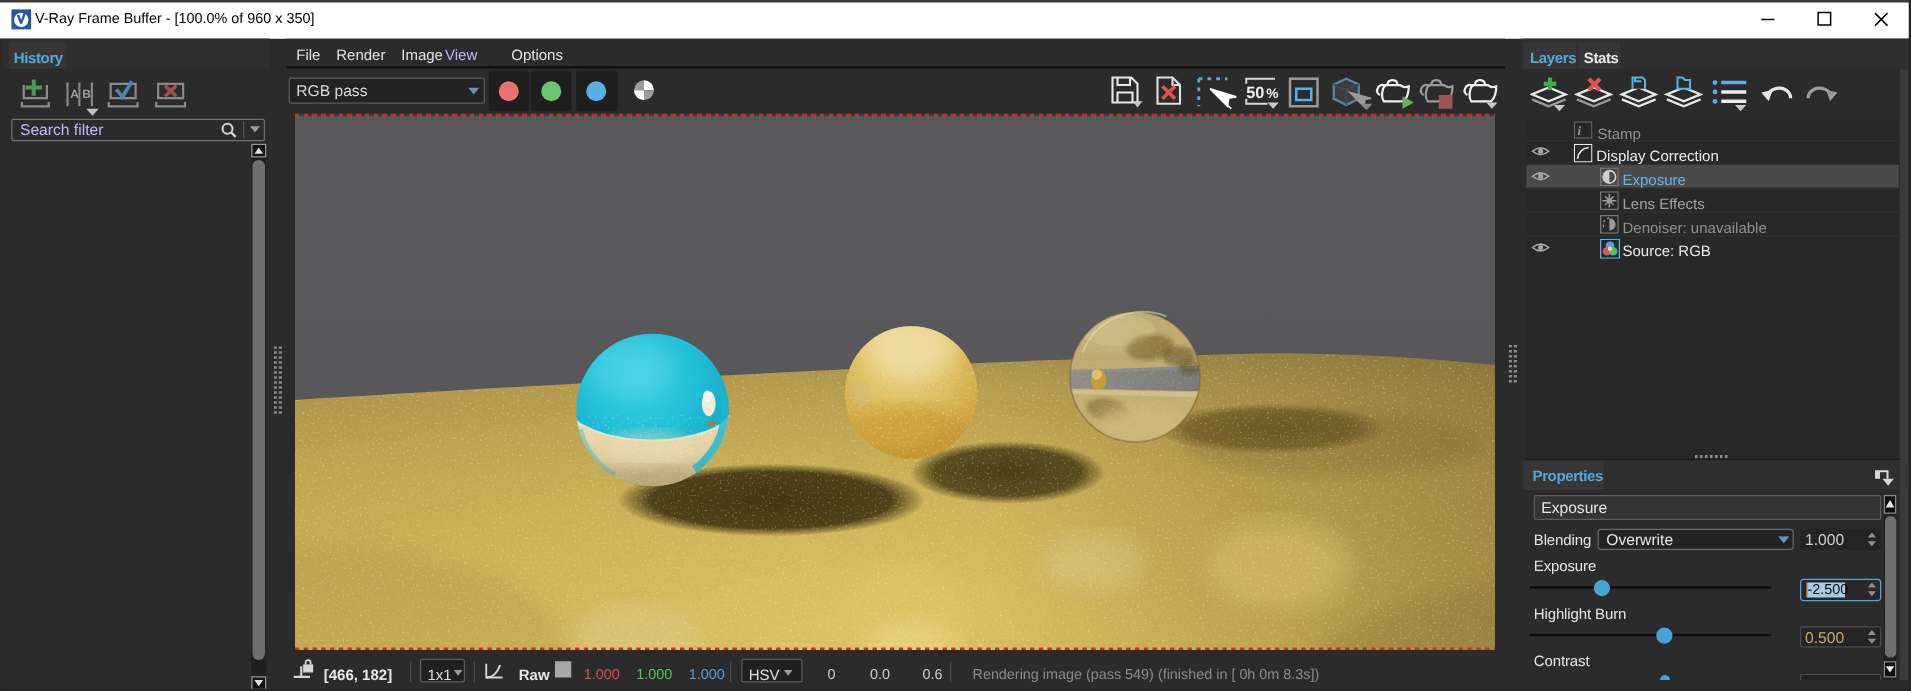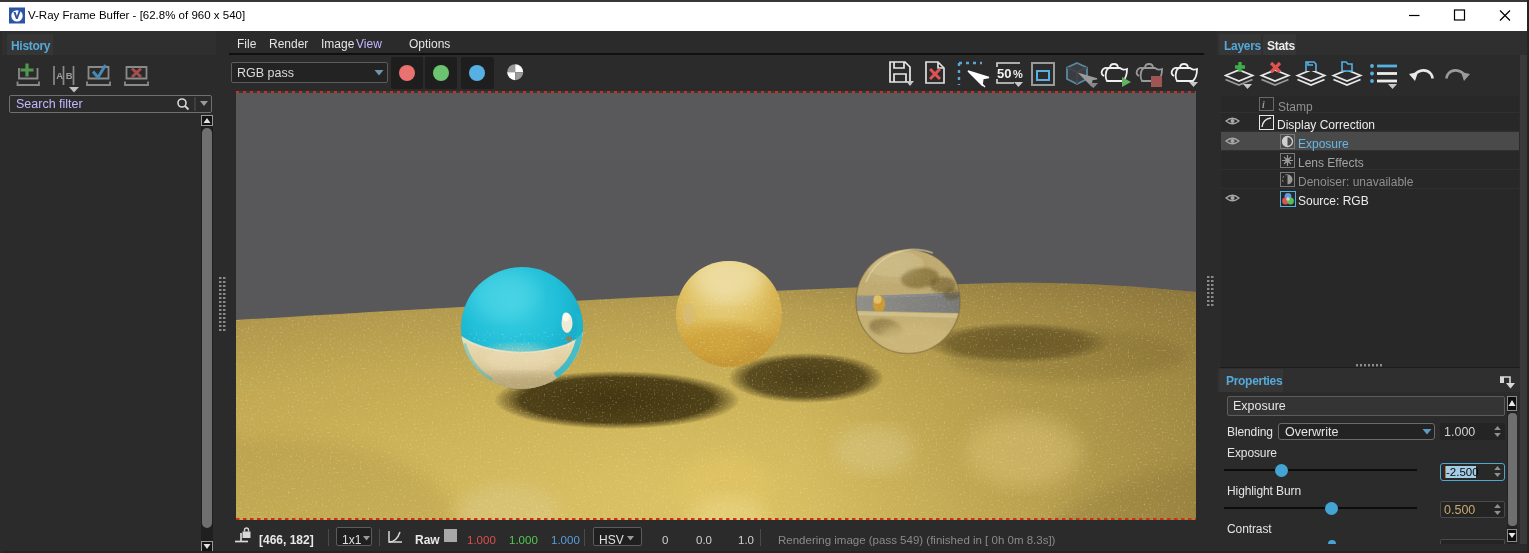--- a/index.html
+++ b/index.html
@@ -12,21 +12,21 @@
 </style>
 </head>
 <body>
 
 <div class="abs" id="titlebar"></div>
 <svg class="abs" style="left:9px;top:7px" width="16" height="17">
     <rect width="16" height="16" y="0.5" fill="#2a55a4"></rect>
     <circle cx="8" cy="8.9" r="5.7" fill="#fff"></circle>
     <path d="M4.4 5.0 L7.0 11.9 L8.7 11.9 L11.9 3.2 L9.9 3.0 L7.9 8.9 L6.5 5.0 Z" fill="#2a55a4"></path>
   </svg>
-<div class="abs" id="titletext">V-Ray Frame Buffer - [62.8% of 960 x 540]</div>
+<div class="abs" id="titletext">V-Ray Frame Buffer - [100.0% of 960 x 350]</div>
 <svg class="abs" style="left:1400px;top:4px" width="122" height="22">
   <line x1="9" y1="11.5" x2="19.5" y2="11.5" stroke="#000" stroke-width="1.2"></line>
   <rect x="54.5" y="6" width="10" height="10" fill="none" stroke="#000" stroke-width="1.2"></rect>
   <path d="M100 6.5 L110 16.5 M110 6.5 L100 16.5" stroke="#000" stroke-width="1.2"></path>
 </svg>
 
 <div class="abs" style="left:0;top:31px;width:216px;height:522px;background:#2b2b2b"></div>
 <div class="abs" style="left:2px;top:31px;width:214px;height:24px;background:#2f2f2f"></div>
 <div class="abs" style="left:7px;top:34px;width:46px;height:21px;background:#363636"></div>
 <div class="abs" style="left:11px;top:39px;font-size:12px;font-weight:bold;letter-spacing:-0.3px;color:#55a8d8">History</div>
@@ -437,21 +437,21 @@
   <span class="abs" style="left:280px;top:14px;font-size:11.5px;color:#53c953">1.000</span>
   <span class="abs" style="left:322px;top:14px;font-size:11.5px;color:#579fdd">1.000</span>
   <span class="abs" style="left:355px;top:9px;position:absolute;width:1px;height:17px;background:#4a4a4a"></span>
   <span class="abs" style="left:364px;top:7px;width:49px;height:19px;background:#202020;border:1px solid #5c5c5c;border-radius:2px;box-sizing:border-box"></span>
   <span class="abs" style="left:370px;top:13px;color:#e0e0e0">HSV</span>
   <svg class="abs" style="left:398px;top:16px" width="8" height="6">
       <path d="M0 0 L7 0 L3.5 4.5 Z" fill="#9a9a9a"></path>
     </svg>
   <span class="abs" style="left:433px;top:14px;font-size:11.5px">0</span>
   <span class="abs" style="left:467px;top:14px;font-size:11.5px">0.0</span>
-  <span class="abs" style="left:509px;top:14px;font-size:11.5px">1.0</span>
+  <span class="abs" style="left:509px;top:14px;font-size:11.5px">0.6</span>
   <span class="abs" style="left:531px;top:9px;position:absolute;width:1px;height:17px;background:#4a4a4a"></span>
   <span class="abs" style="left:549px;top:14px;font-size:11.5px;color:#8a8a8a">Rendering image (pass 549) (finished in [ 0h  0m  8.3s])</span>
 </div>
 
 <svg class="abs" style="left:1207px;top:276px" width="8" height="32">
   <g fill="#8a8a8a">
     <rect x="0" y="0" width="2.5" height="2"></rect>
       <rect x="4" y="0" width="2.5" height="2"></rect>
     <rect x="0" y="4" width="2.5" height="2"></rect>
       <rect x="4" y="4" width="2.5" height="2"></rect>

